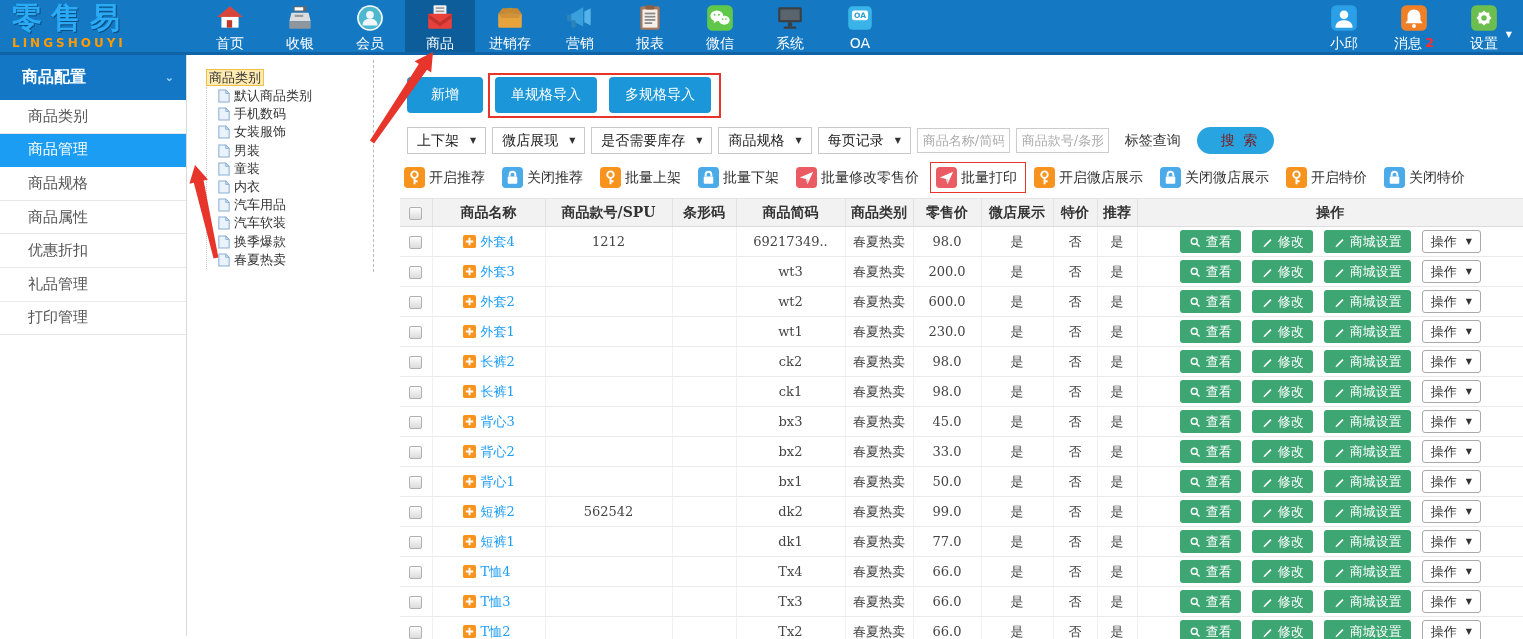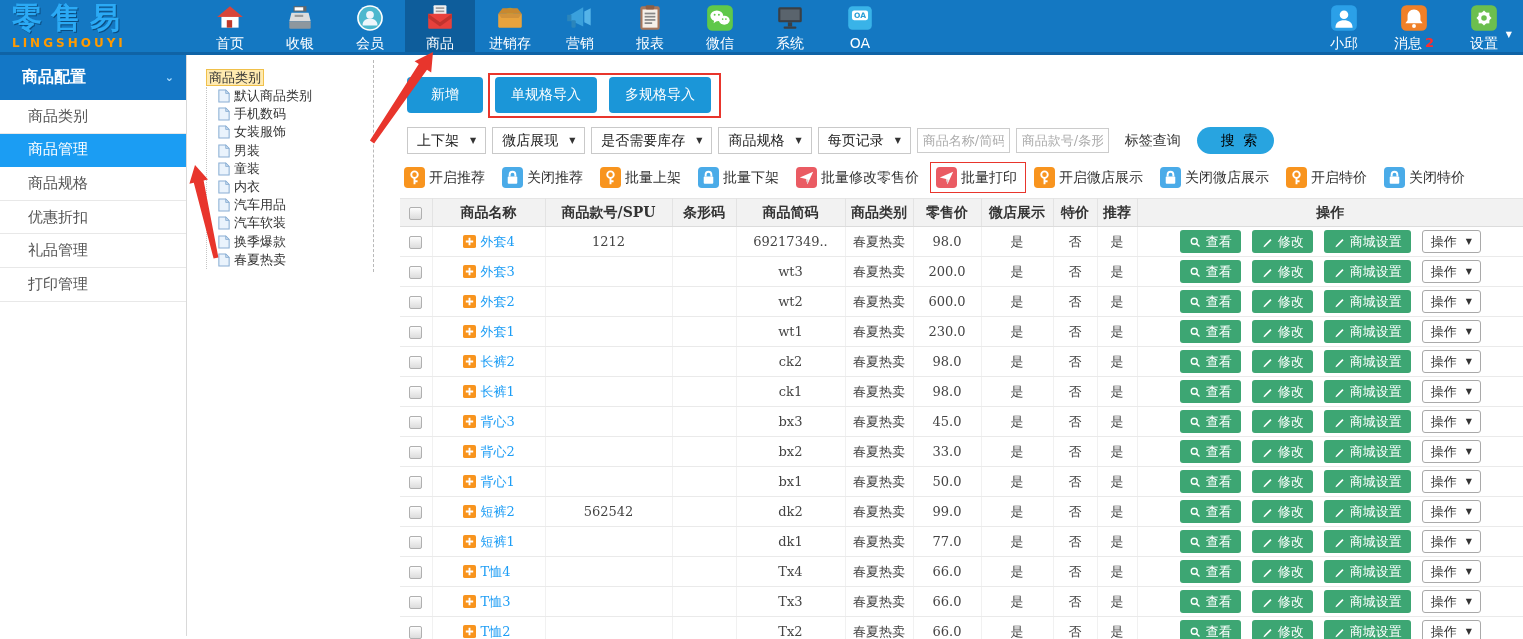--- a/index.html
+++ b/index.html
@@ -45,21 +45,21 @@
   .import-wrap::after{content:"";position:absolute;inset:-4px -10px -5px -7px;border:2px solid #e8352c;pointer-events:none;}
   .fc{display:contents;}
 
   
   .filter-row{margin-top:14px;padding-left:7px;display:flex;align-items:center;gap:6px;font-family:"DejaVu Serif",serif;}
   .dropdown{border:1px solid #c9c9c9;background:#fff;height:27px;display:flex;align-items:center;padding:0 9px;gap:11px;font-size:14px;color:#222;cursor:pointer;}
   .dd-caret{font-size:8px;color:#333;}
   .txt-input{border:1px solid #ccc;height:25px;width:93px;font-size:13px;padding:0 5px;color:#333;font-family:inherit;}
   .txt-input::placeholder{color:#aaa;}
   .tag-query{display:flex;align-items:center;gap:2px;margin-left:8px;cursor:pointer;font-size:14px;color:#333;}
-  .search-btn{margin-left:10px;background:#28a4e0;color:#000000;border:none;border-radius:14px;height:27px;padding:0 15px;display:flex;align-items:center;gap:9px;font-size:14px;cursor:pointer;font-family:inherit;letter-spacing:2px;}
+  .search-btn{margin-left:10px;background:#28a4e0;color:#7f1d1d;border:none;border-radius:14px;height:27px;padding:0 15px;display:flex;align-items:center;gap:9px;font-size:14px;cursor:pointer;font-family:inherit;letter-spacing:2px;}
 
   
   .batch-row{margin-top:13px;padding-left:4px;display:flex;align-items:center;gap:17px;font-size:14px;color:#333;font-family:"DejaVu Serif",serif;}
   .batch{display:flex;align-items:center;gap:4px;cursor:pointer;white-space:nowrap;}
   .batch .ic svg{width:21px;height:21px;display:block;}
   .batch.hl{position:relative;}
   .batch.hl::after{content:"";position:absolute;inset:-5px -9px -5px -6px;border:1.5px solid #e8352c;pointer-events:none;}
 
   
   table{margin-top:10px;border-collapse:collapse;table-layout:fixed;width:1123px;font-family:"DejaVu Serif",serif;}
@@ -282,20 +282,23 @@
     </div>
     <div>
         <div class="side-item">
           <span>商品类别</span>
         </div>
         <div class="side-item active">
           <span>商品管理</span>
         </div>
         <div class="side-item">
           <span>商品规格</span>
+        </div>
+        <div class="side-item">
+          <span>商品属性</span>
         </div>
         <div class="side-item">
           <span>优惠折扣</span>
         </div>
         <div class="side-item">
           <span>礼品管理</span>
         </div>
         <div class="side-item">
           <span>打印管理</span>
         </div>

